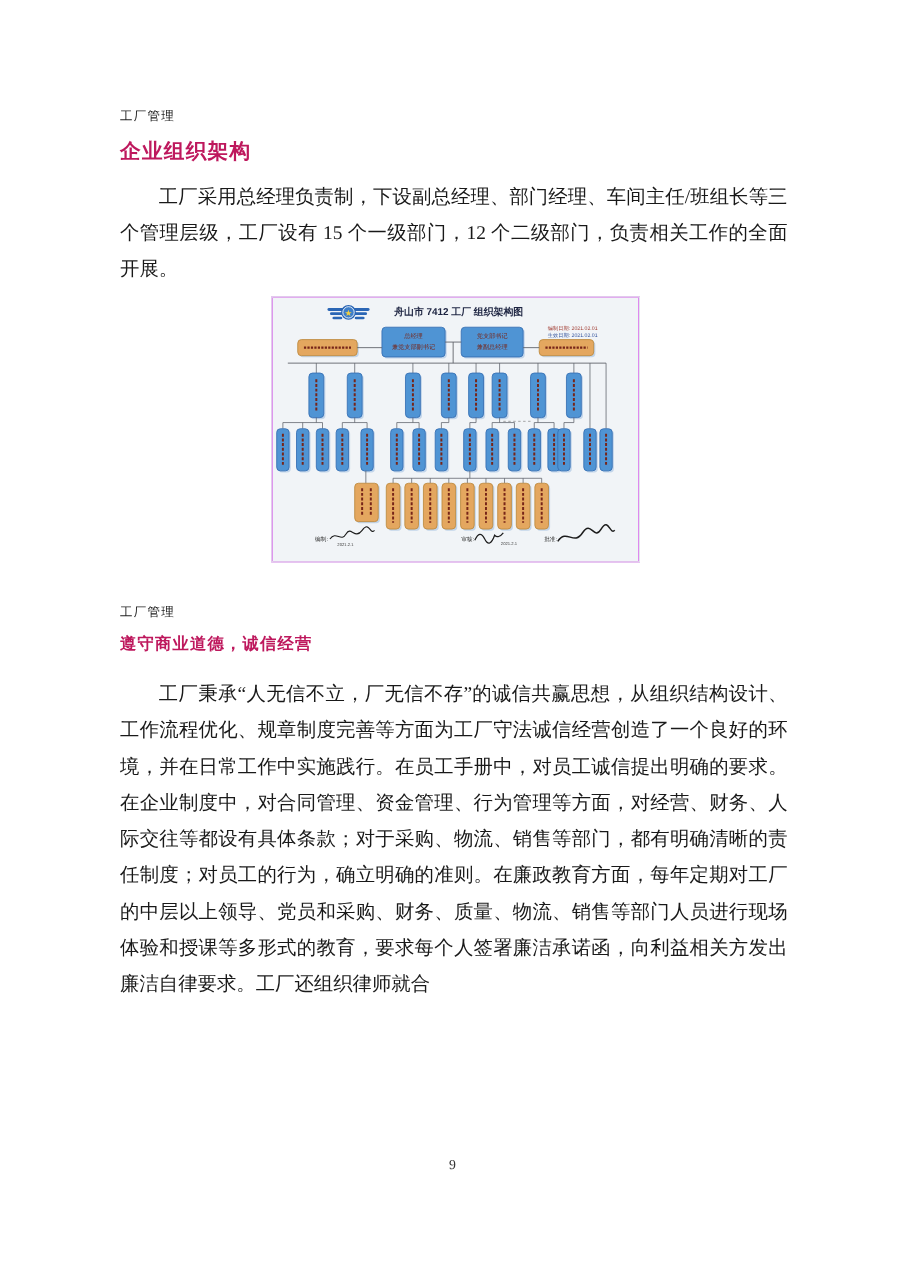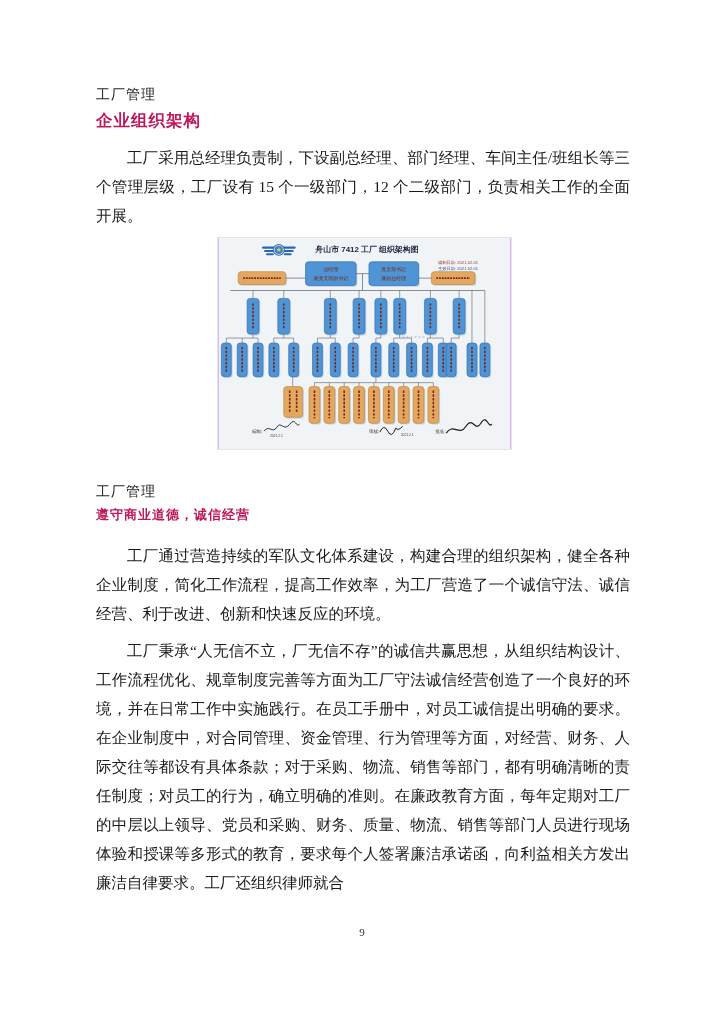--- a/index.html
+++ b/index.html
@@ -2,21 +2,21 @@
 <html><head>
 <meta charset="utf-8">
 <style>
   html,body{margin:0;padding:0;}
   body{
     width:724px;height:1024px;position:relative;background:#ffffff;
     font-family:"Liberation Serif","DejaVu Serif",serif;color:#1a1a1a;
     overflow:hidden;
   }
   .abs{position:absolute;}
-  .kicker{left:96px;font-size:14px;letter-spacing:1px;color:#222;}
+  .kicker{left:96px;font-size:10px;letter-spacing:1px;color:#222;}
   .headline{left:96px;font-size:16.5px;font-weight:bold;color:#be185d;letter-spacing:1px;}
   .bodytext{left:96px;width:534px;font-size:15.5px;line-height:29px;
     text-align:justify;color:#191919;}
   .bodytext p{margin:0 0 8px 0;text-indent:2em;}
   #chart-wrap{left:217px;top:237px;width:295px;height:213px;
     background:#d946ef;border:1px solid #e2e6eb;box-sizing:border-box;}
   #page-number{left:0;top:926px;width:724px;text-align:center;
     font-size:11px;color:#333;}
   svg text{font-family:"Liberation Sans","DejaVu Sans",sans-serif;}
 </style>
@@ -228,17 +228,16 @@
       <path d="M163,196 q4,-9 8,-1 t8,-3 q3,3 7,-2" stroke="#1c1c1c" stroke-width="1" fill="none"></path>
       <text x="184" y="200" font-size="3.4" fill="#444">2021.2.1</text>
       <path d="M230,197 c7,-11 13,4 20,-7 s9,7 15,-3 s7,5 11,1" stroke="#1c1c1c" stroke-width="1.2" fill="none"></path>
     </svg></div>
 
 <div class="abs kicker" style="top:483px">工厂管理</div>
 
 <div class="abs headline" style="top:506px;font-size:13px">遵守商业道德，诚信经营</div>
 
 <div class="abs bodytext" style="top:541px">
-  <p>工厂通过营造持续的军队文化体系建设，构建合理的组织架构，健全各种企业制度，简化工作流程，提高工作效率，为工厂营造了一个诚信守法、诚信经营、利于改进、创新和快速反应的环境。</p>
   <p>工厂秉承“人无信不立，厂无信不存”的诚信共赢思想，从组织结构设计、工作流程优化、规章制度完善等方面为工厂守法诚信经营创造了一个良好的环境，并在日常工作中实施践行。在员工手册中，对员工诚信提出明确的要求。在企业制度中，对合同管理、资金管理、行为管理等方面，对经营、财务、人际交往等都设有具体条款；对于采购、物流、销售等部门，都有明确清晰的责任制度；对员工的行为，确立明确的准则。在廉政教育方面，每年定期对工厂的中层以上领导、党员和采购、财务、质量、物流、销售等部门人员进行现场体验和授课等多形式的教育，要求每个人签署廉洁承诺函，向利益相关方发出廉洁自律要求。工厂还组织律师就合</p>
 </div>
 
 <div id="page-number" class="abs">9</div>
 
 </body></html>

